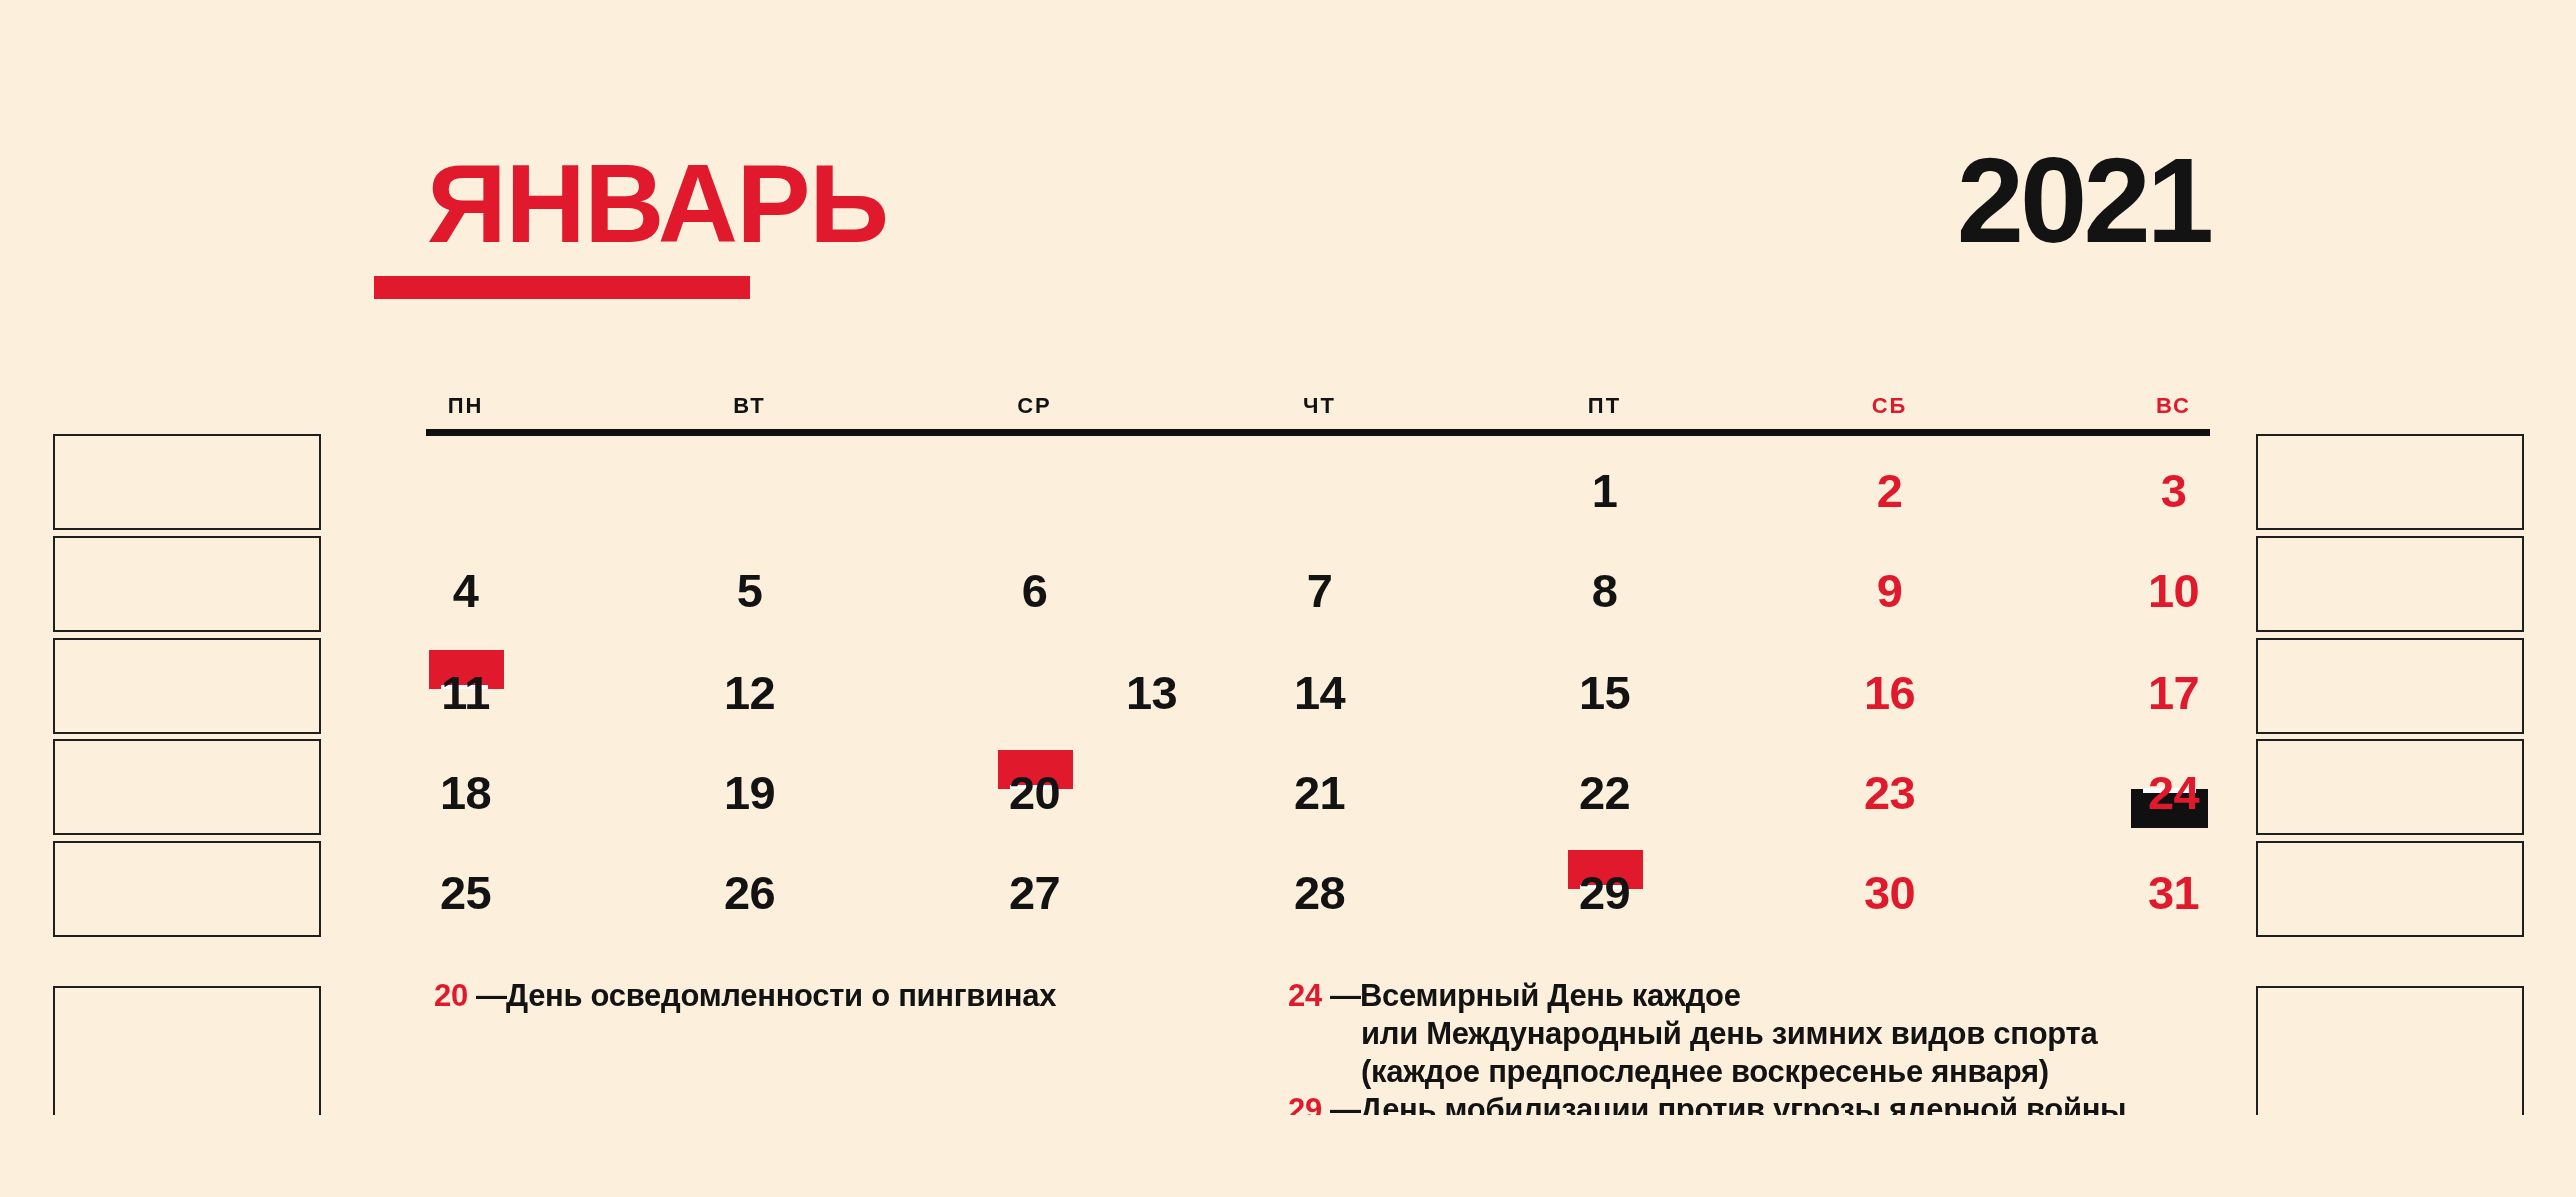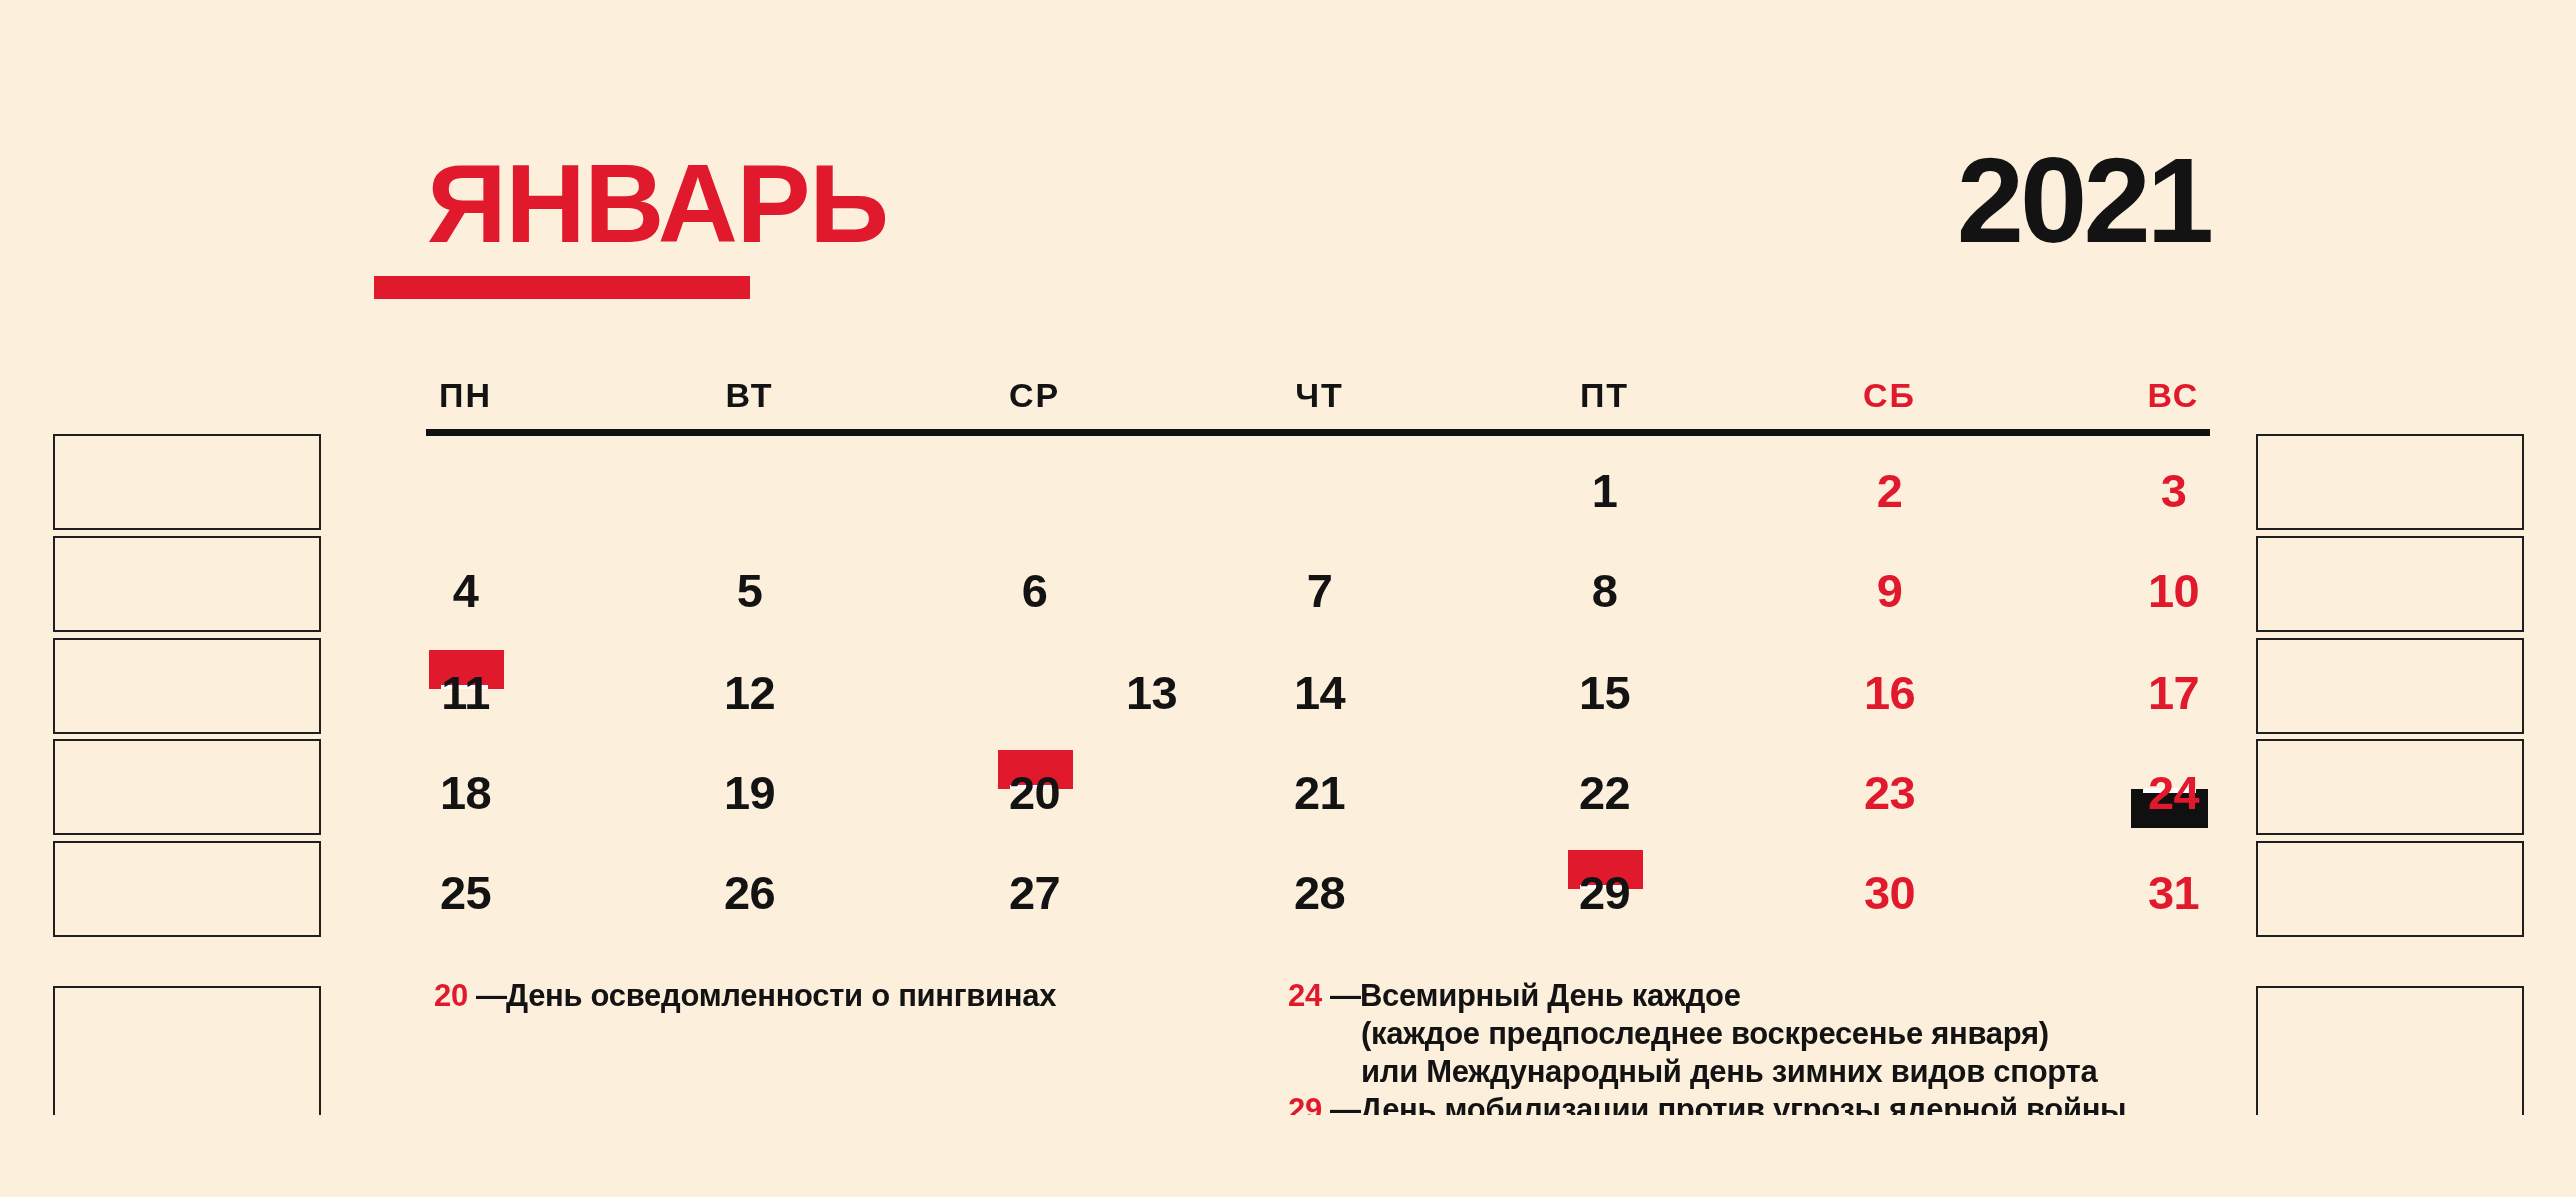--- a/index.html
+++ b/index.html
@@ -21,22 +21,22 @@
   }
   .title-underline{
     position:absolute;left:374px;top:276px;width:376px;height:23px;background:var(--red);
   }
   .year-label{
     position:absolute;top:140px;right:366px;
     font-weight:800;font-size:121px;line-height:121px;letter-spacing:-4px;
     color:var(--ink);white-space:nowrap;
   }
   .weekday{
-    position:absolute;top:378px;width:285px;text-align:center;
-    font-weight:800;font-size:34px;line-height:34px;letter-spacing:2px;color:var(--ink);
+    position:absolute;top:389px;width:285px;text-align:center;
+    font-weight:800;font-size:22px;line-height:34px;letter-spacing:2px;color:var(--ink);
   }
   .weekday.weekend{color:var(--red);}
   .rule{
     position:absolute;left:426px;top:429px;width:1784px;height:7.4px;background:var(--rule);
   }
   .day{
     position:absolute;width:285px;height:47px;text-align:center;
     font-weight:800;font-size:47px;line-height:47px;letter-spacing:-0.7px;color:var(--ink);
   }
   .day.weekend{color:var(--red);}
@@ -135,24 +135,24 @@
     <div class="lrow">
       <span class="lnum">20</span><span class="ldash">—</span><span class="ltext">День осведомленности о пингвинах</span>
     </div>
   </div>
 
   <div class="legend legend-right">
     <div class="lrow">
       <span class="lnum">24</span><span class="ldash">—</span><span class="ltext">Всемирный День каждое</span>
     </div>
     <div class="lrow cont">
-      <span class="ltext">(каждое предпоследнее воскресенье января)</span>
+      <span class="ltext">или Международный день зимних видов спорта</span>
     </div>
     <div class="lrow cont">
-      <span class="ltext">или Международный день зимних видов спорта</span>
+      <span class="ltext">(каждое предпоследнее воскресенье января)</span>
     </div>
     <div class="lrow">
       <span class="lnum">29</span><span class="ldash">—</span><span class="ltext">День мобилизации против угрозы ядерной войны</span>
     </div>
   </div>
 
 </div>
 
 
 </body></html>

